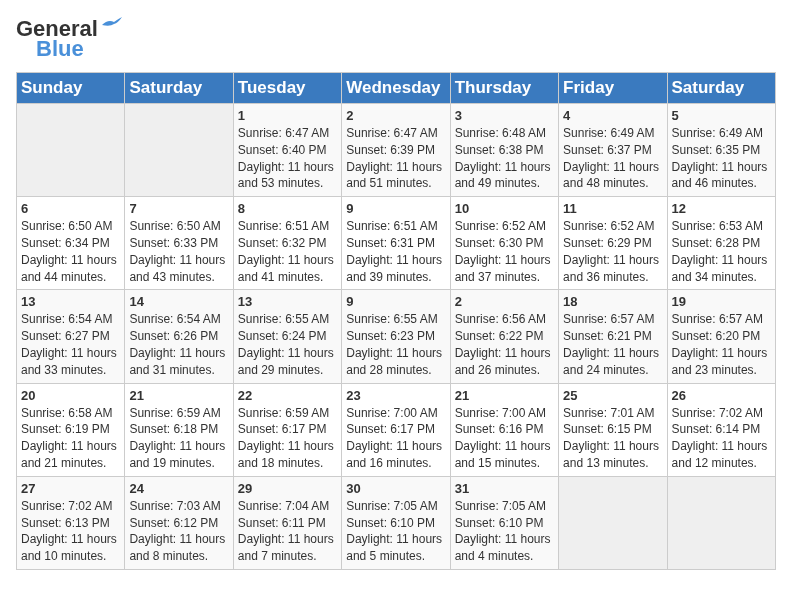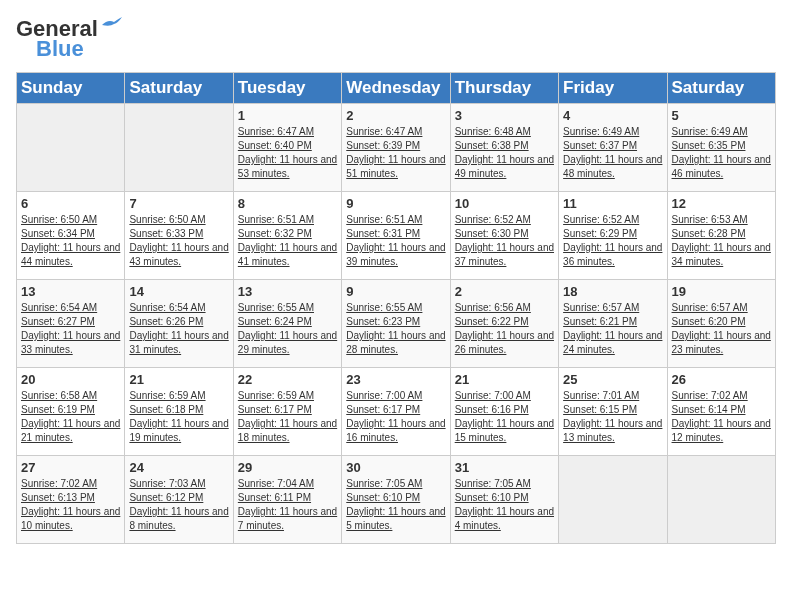--- a/index.html
+++ b/index.html
@@ -59,24 +59,23 @@
     tr:nth-child(odd) td { background: #f9f9f9; }
     tr:nth-child(even) td { background: #fff; }
     td.empty { background: #efefef !important; }
     .day-num {
       font-size: 13px;
       font-weight: bold;
       display: block;
       margin-bottom: 2px;
     }
     .day-info {
-      font-size: 10px;
+      font-size: 12px;
       line-height: 1.4;
       color: #333;
-      text-decoration: underline;
     }
   </style>
 </head>
 <body>
 
 <div class="header">
   <div class="logo">
     <div style="display:flex; align-items:center;">
       <span style="font-size:22px; font-weight:bold; color:#333;">General</span>
       <svg width="22" height="16" viewBox="0 0 22 16" style="margin-left:2px; margin-top:-8px;">

